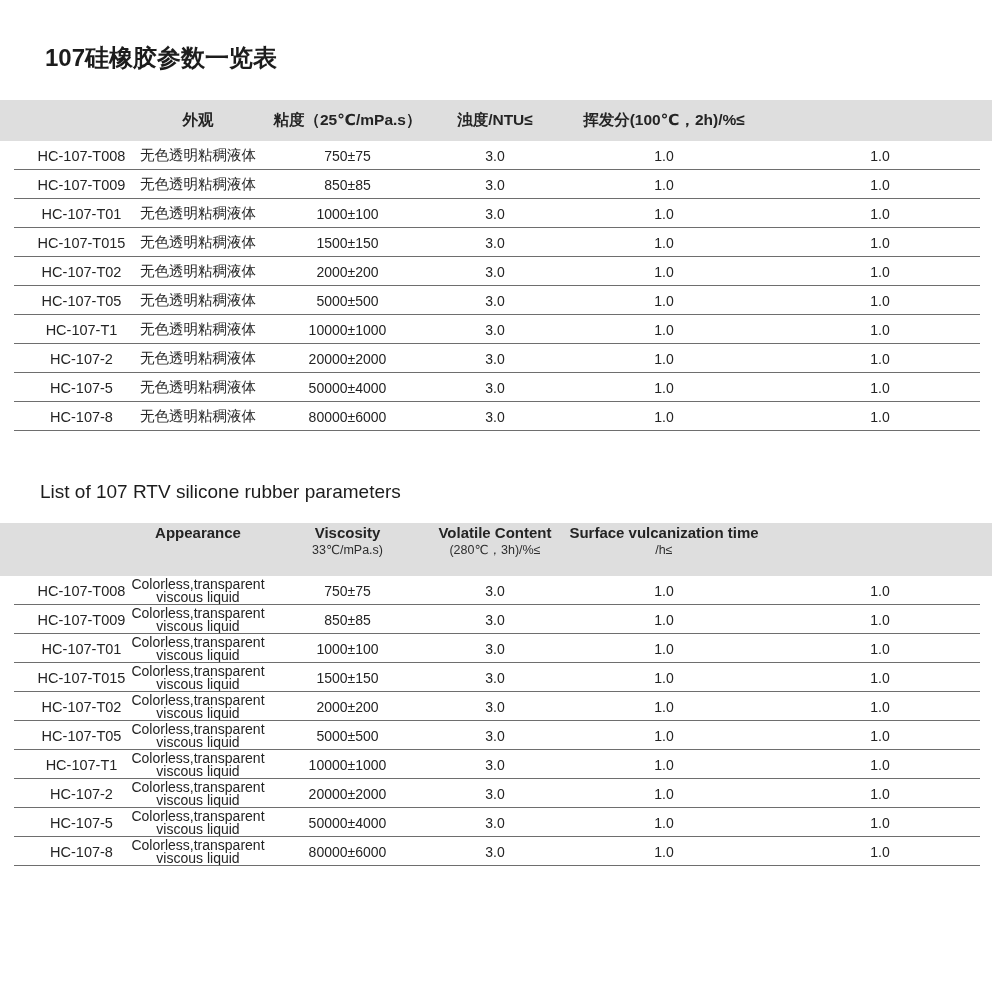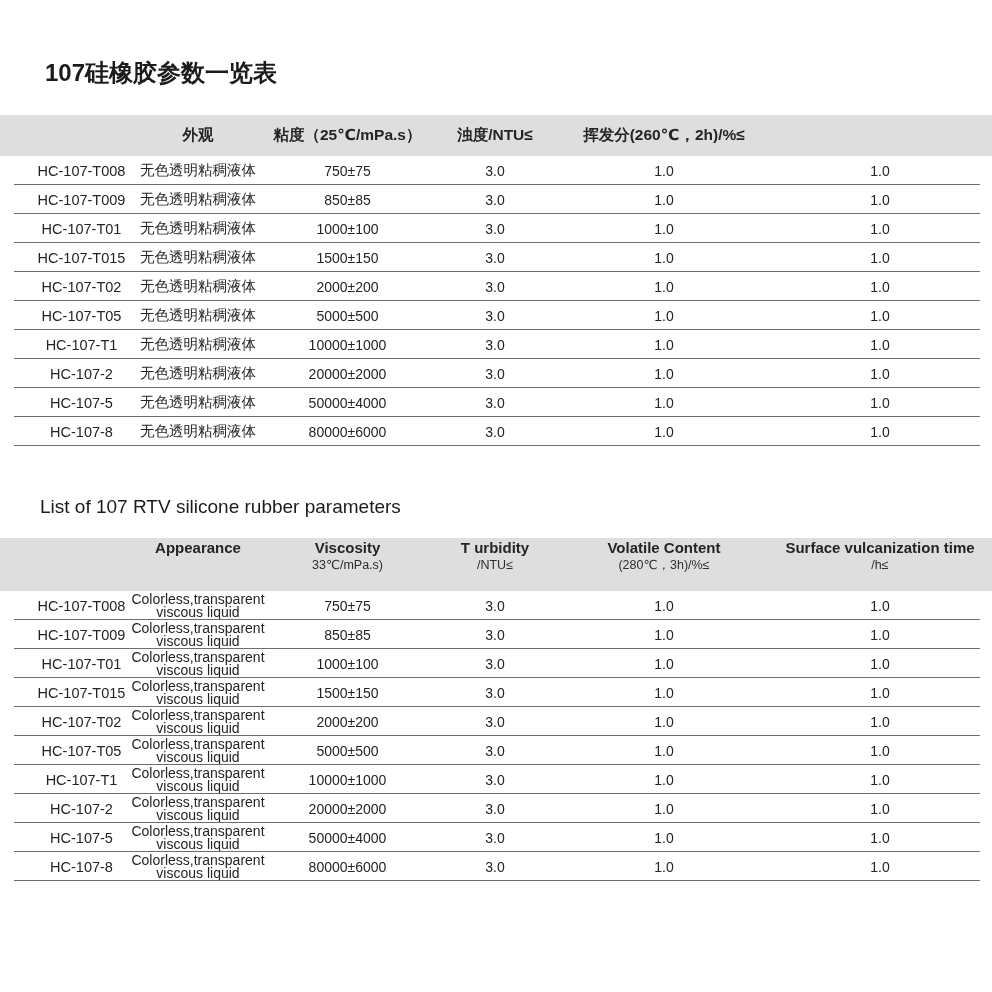--- a/index.html
+++ b/index.html
@@ -4,21 +4,21 @@
 <style>
   html,body{margin:0;padding:0;}
   body{
     width:992px;height:992px;background:#ffffff;
     font-family:"Liberation Sans","DejaVu Sans",sans-serif;
     color:#242424;overflow:hidden;
   }
   .page{width:992px;height:992px;position:relative;}
 
   .title-cn{
-    margin:0 0 0 45px;padding-top:56px;
+    margin:0 0 0 45px;padding-top:41px;
     font-size:24px;font-weight:600;line-height:34px;color:#1c1c1c;
   }
   .title-en{
     margin:46px 0 0 40px;
     font-size:19px;font-weight:500;line-height:30px;color:#1c1c1c;
   }
 
   .grid-cols{
     display:grid;
     grid-template-columns:131px 134px 165px 130px 208px 224px;
@@ -70,21 +70,21 @@
 
 <div class="page">
 
   <h1 class="title-cn">107硅橡胶参数一览表</h1>
 
   <div class="thead grid-cols">
     <div class="hc"></div>
     <div class="hc">外观</div>
     <div class="hc">粘度（25℃/mPa.s）</div>
     <div class="hc">浊度/NTU≤</div>
-    <div class="hc">挥发分(260℃，2h)/%≤</div>
+    <div class="hc">挥发分(100℃，2h)/%≤</div>
   </div>
 
   <div class="tbody">
   <div class="row grid-cols">
     <div class="cell-code">HC-107-T008</div>
     <div class="cell-appearance-cn">无色透明粘稠液体</div>
     <div class="cell-num">750±75</div>
     <div class="cell-num">3.0</div>
     <div class="cell-num">1.0</div>
     <div class="cell-num">1.0</div>
@@ -181,24 +181,20 @@
     </div>
     <div class="hcell">
       <span class="h-main">Appearance</span>
       <span class="h-sub"></span>
     </div>
     <div class="hcell">
       <span class="h-main">Viscosity</span>
       <span class="h-sub">33℃/mPa.s)</span>
     </div>
     <div class="hcell">
-      <span class="h-main">T urbidity</span>
-      <span class="h-sub">/NTU≤</span>
-    </div>
-    <div class="hcell">
       <span class="h-main">Volatile Content</span>
       <span class="h-sub">(280℃，3h)/%≤</span>
     </div>
     <div class="hcell">
       <span class="h-main">Surface vulcanization time</span>
       <span class="h-sub">/h≤</span>
     </div>
   </div>
 
   <div class="tbody">

